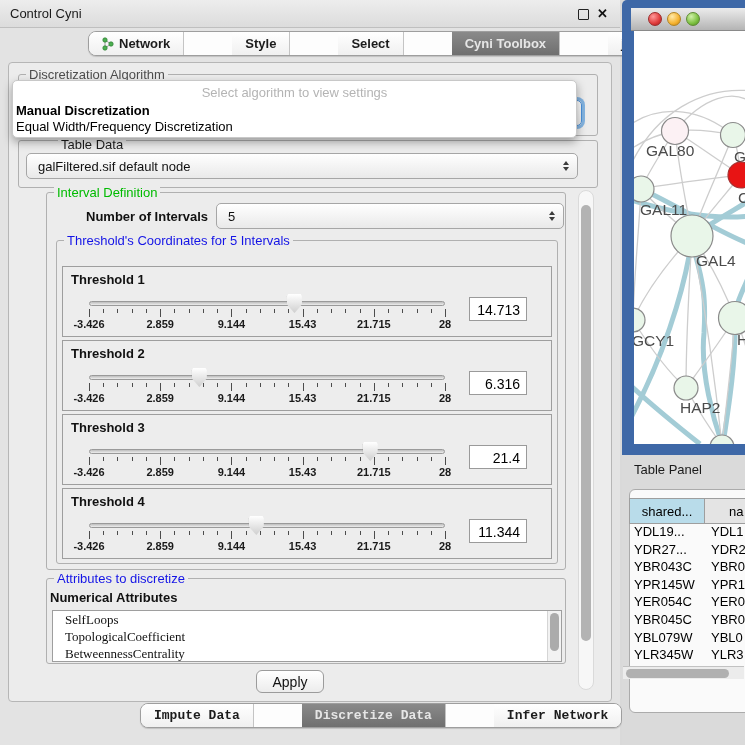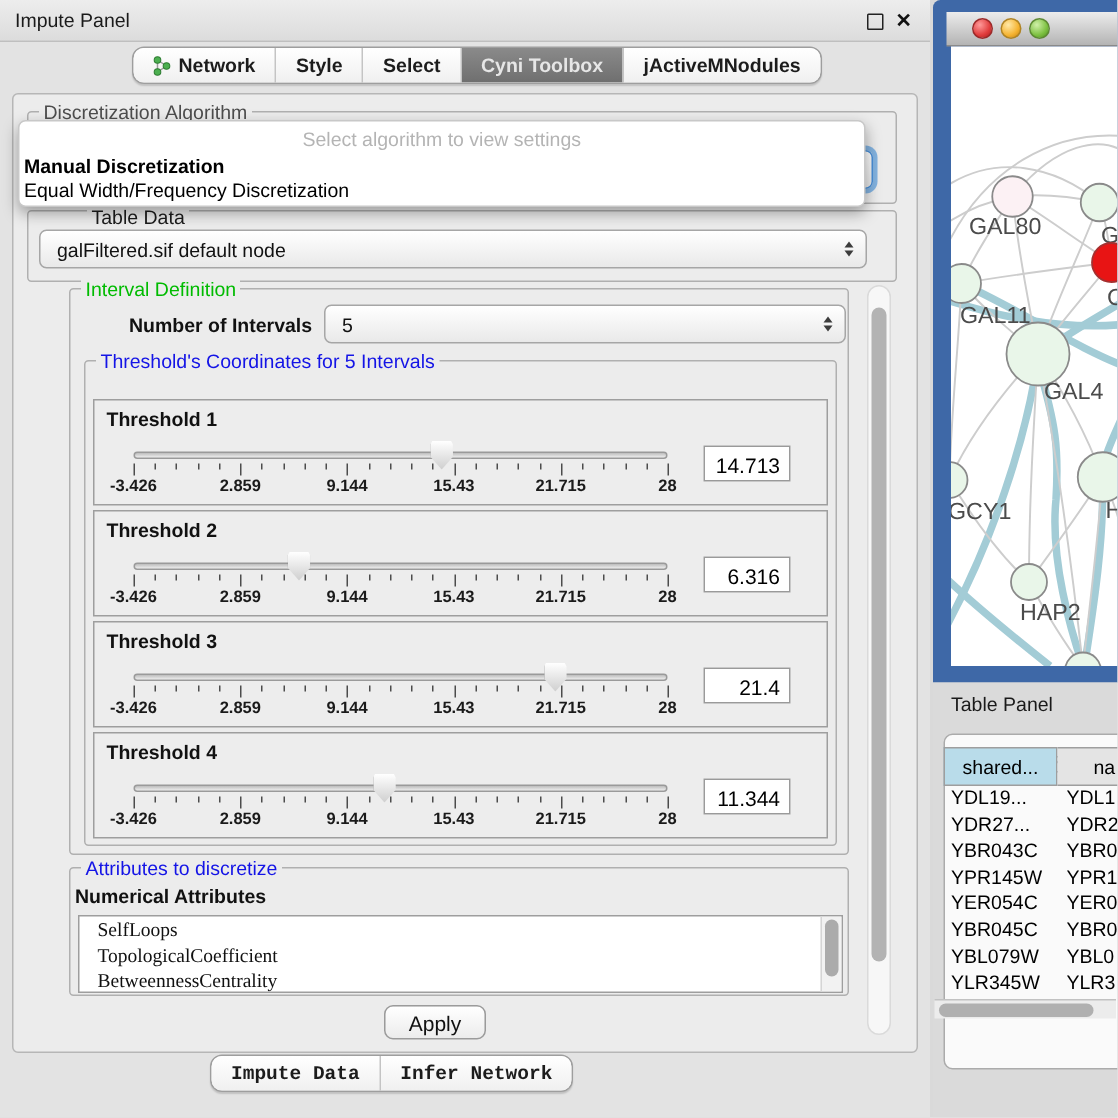--- a/index.html
+++ b/index.html
@@ -8,21 +8,21 @@
   #root { position:relative; width:745px; height:745px; overflow:hidden; background:#d9d9d9; }
 
   
   #control-window { position:absolute; left:0; top:0; width:620px; height:745px; background:#e3e3e3; }
   .cp-titlebar { position:absolute; left:0; top:0; width:620px; height:28px; background:linear-gradient(#ededed,#dcdcdc); border-bottom:1px solid #bfbfbf; }
   .cp-title { position:absolute; left:10px; top:6px; font-size:13px; color:#1a1a1a; }
   .float-box { position:absolute; left:578px; top:9px; width:11px; height:11px; border:1.5px solid #222; border-radius:1px; cursor:pointer; }
   .close-x { position:absolute; left:597px; top:6px; font-size:13px; font-weight:700; color:#111; cursor:pointer; }
 
   
-  .seg-bar { position:absolute; display:flex; border:1px solid #9e9e9e; border-radius:8px; overflow:hidden; background:#fdfdfd; box-shadow:0 1px 1px rgba(0,0,0,.15); }
+  .seg-bar { position:absolute; display:flex; border:1px solid #9e9e9e; border-radius:8px; overflow:hidden; background:#fdfdfd; box-shadow:0 1px 1px rgba(0,0,0,.15);gap:48px; }
   .seg { display:flex; align-items:center; gap:5px; padding:4px 13px; font-size:13px; font-weight:700; color:#1c1c1c; background:linear-gradient(#ffffff,#f0f0f0); border-right:1px solid #c4c4c4; cursor:pointer; white-space:nowrap; }
   .seg:last-child { border-right:none; }
   .seg.selected { background:linear-gradient(#8a8a8a,#6f6f6f); color:#e6e6e6; }
   #top-tabs { left:88px; top:31px; }
   #bottom-tabs { left:140px; top:703px;font-family:Liberation Mono, monospace; }
 
   
   .content-panel { position:absolute; left:8px; top:62px; width:604px; height:640px; background:#ececec; border:1px solid #b6b6b6; border-radius:4px; }
 
   .titled-group { position:absolute; border:1px solid #b0b0b0; border-radius:3px; }
@@ -102,21 +102,21 @@
   svg text { font-family:"Liberation Sans", sans-serif; }
 </style>
 </head>
 <body>
 
 <div id="root">
 
   <div id="control-window">
 
     <div class="cp-titlebar">
-      <span class="cp-title">Impute Panel</span>
+      <span class="cp-title">Control Cyni</span>
       <span class="float-box"></span>
       <span class="close-x">✕</span>
     </div>
 
     <div id="top-tabs" class="seg-bar">
       <div class="seg">
         <svg width="12" height="14" viewBox="0 0 12 14">
           <line x1="3" y1="3" x2="9" y2="7" stroke="#9a9a9a" stroke-width="1"></line>
           <line x1="3" y1="11" x2="9" y2="7" stroke="#9a9a9a" stroke-width="1"></line>
           <line x1="3" y1="3" x2="3" y2="11" stroke="#9a9a9a" stroke-width="1"></line>
@@ -357,20 +357,23 @@
 
     <div id="apply-btn">Apply</div>
 
     <div id="panel-vscroll">
       <div id="panel-vthumb"></div>
     </div>
 
     <div id="bottom-tabs" class="seg-bar">
       <div class="seg">
         <span>Impute Data</span>
+      </div>
+      <div class="seg selected">
+        <span>Discretize Data</span>
       </div>
       <div class="seg">
         <span>Infer Network</span>
       </div>
     </div>
   </div>
 
   <div id="network-window">
     <div class="net-titlebar">
       <span class="light red"></span>

